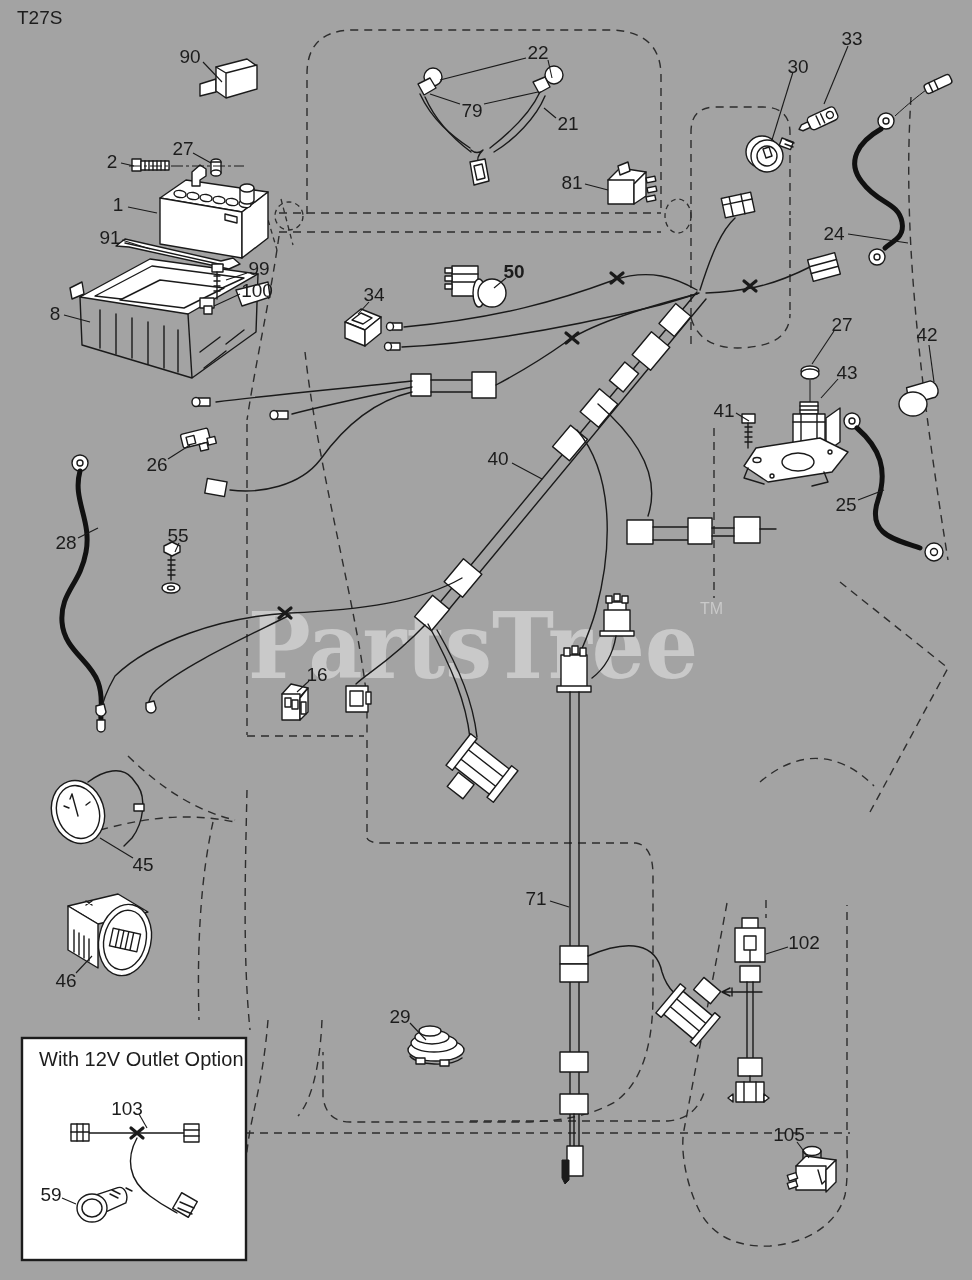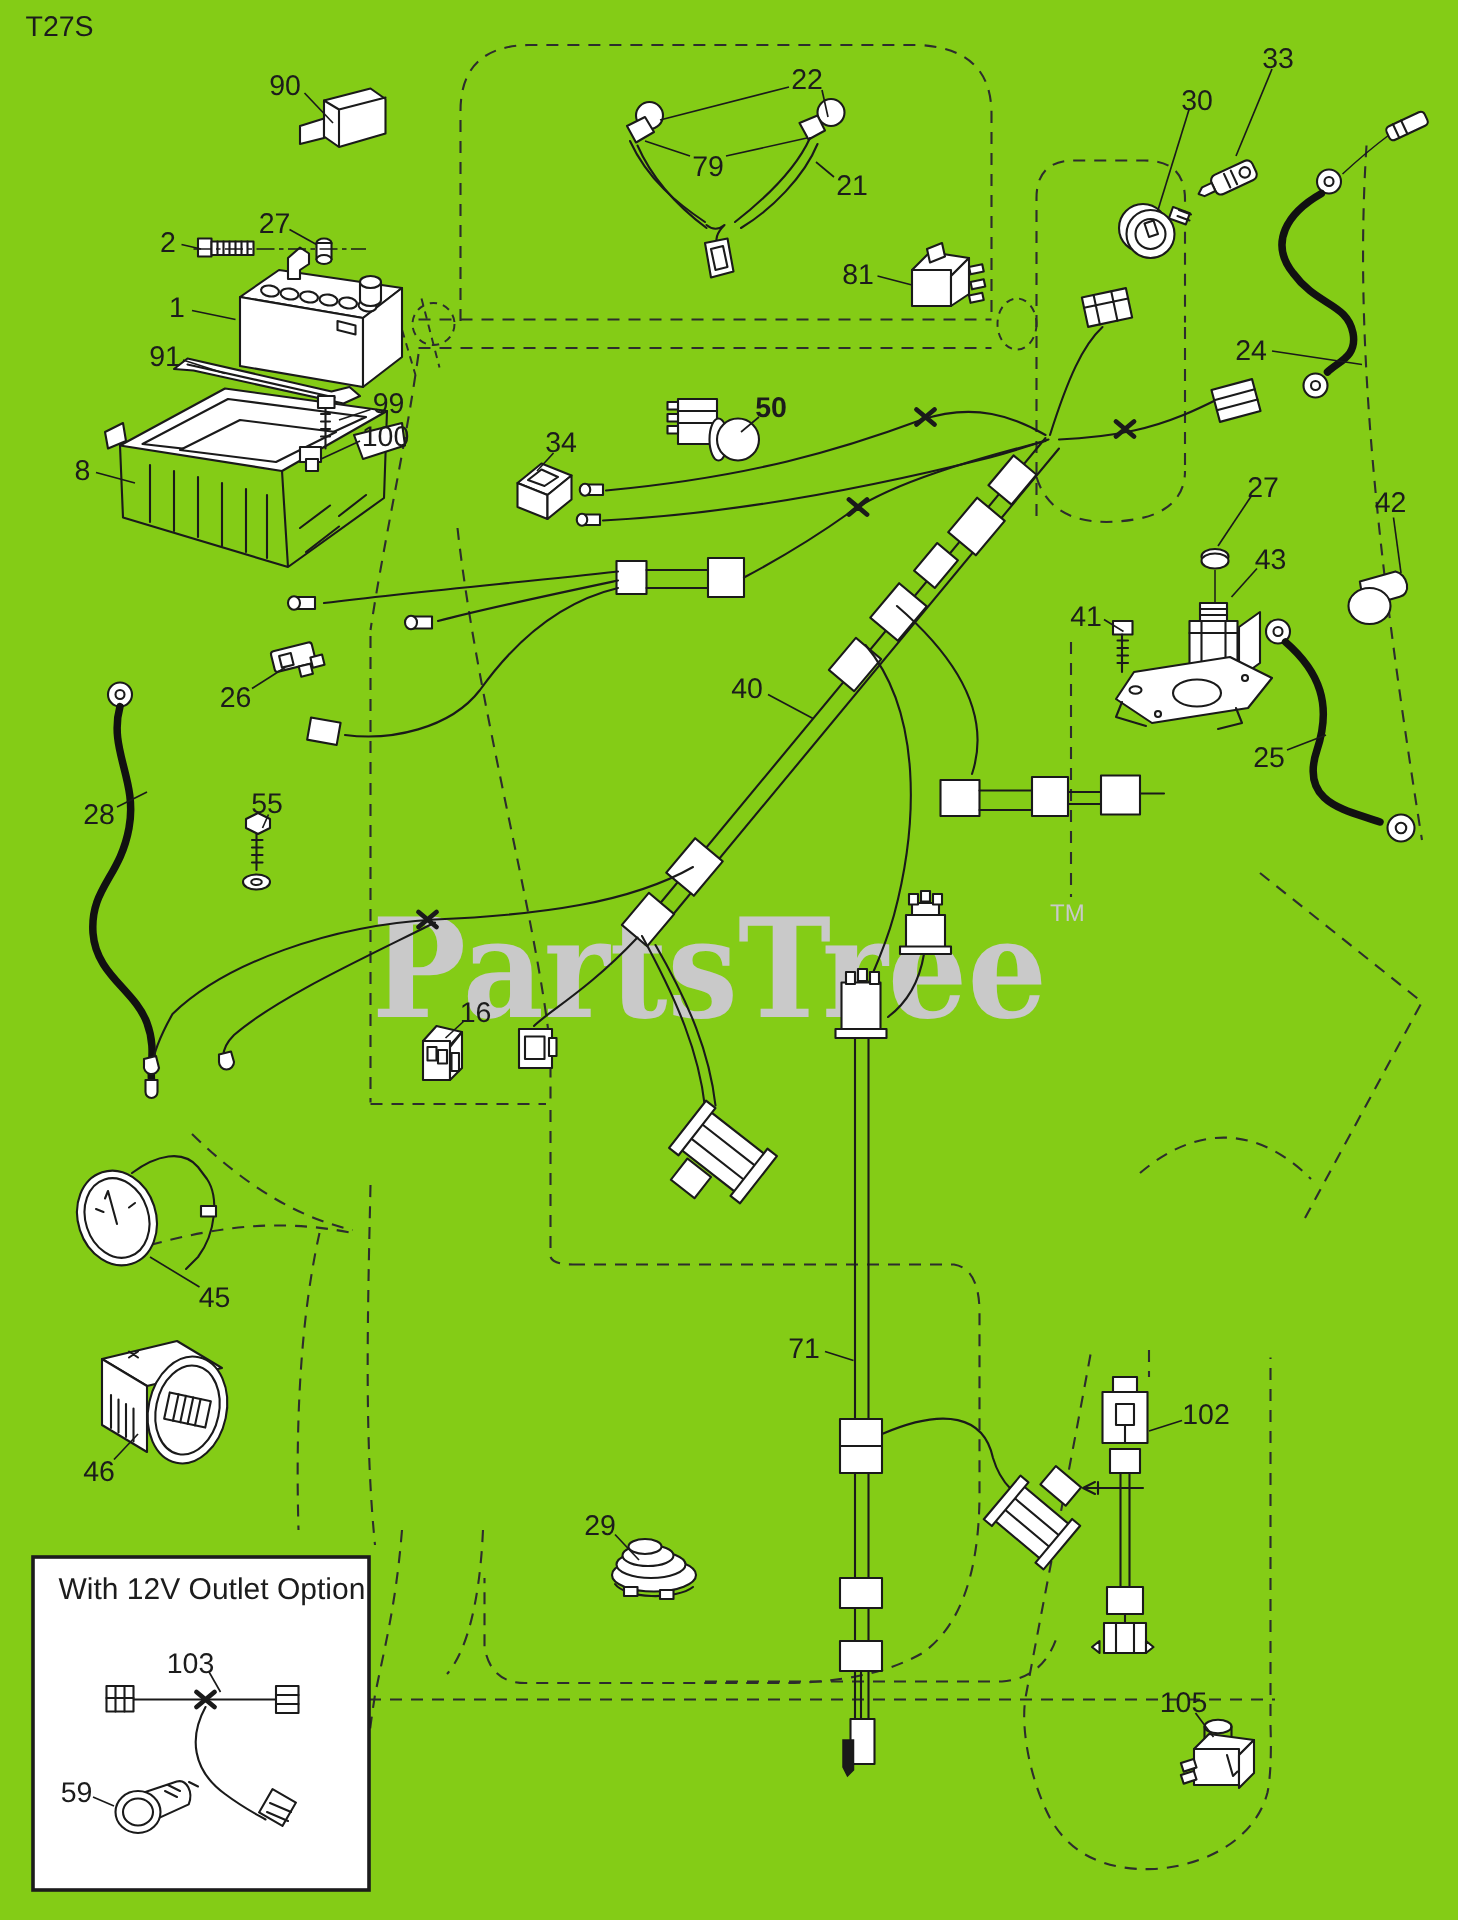--- a/index.html
+++ b/index.html
@@ -1,16 +1,16 @@
 <!DOCTYPE html>
 <html><head>
 <meta charset="utf-8">
 <style>
   html,body{margin:0;padding:0;background:#ffffff;}
-  .stage{position:relative;width:972px;height:1280px;background:#84cc16;overflow:hidden;}
+  .stage{position:relative;width:972px;height:1280px;background:#a3a3a3;overflow:hidden;}
   svg{display:block;}
   .ink{stroke:#1a1a1a;fill:none;stroke-width:1.4;stroke-linecap:round;stroke-linejoin:round;}
   .inkfill{stroke:#1a1a1a;fill:#ffffff;stroke-width:1.4;stroke-linejoin:round;}
   .thick{stroke:#111;fill:none;stroke-width:5;stroke-linecap:round;}
   .dash{stroke:#2d2d2d;fill:none;stroke-width:1.4;stroke-dasharray:8 6;stroke-linecap:butt;}
   .dash2{stroke:#2d2d2d;fill:none;stroke-width:1.3;stroke-dasharray:5 4;}
   .thin{stroke:#1a1a1a;fill:none;stroke-width:1;}
   .callout-text{font-family:"Liberation Sans",sans-serif;font-size:19px;fill:#1c1c1c;}
   .title-text{font-family:"Liberation Sans",sans-serif;font-size:19px;fill:#1c1c1c;}
   .inset-title{font-family:"Liberation Sans",sans-serif;font-size:20px;fill:#1c1c1c;}

